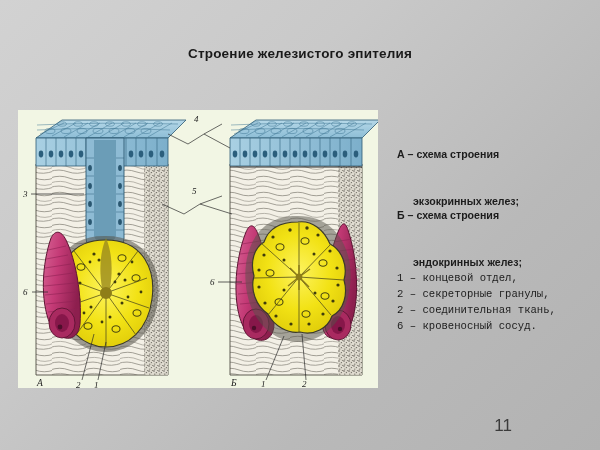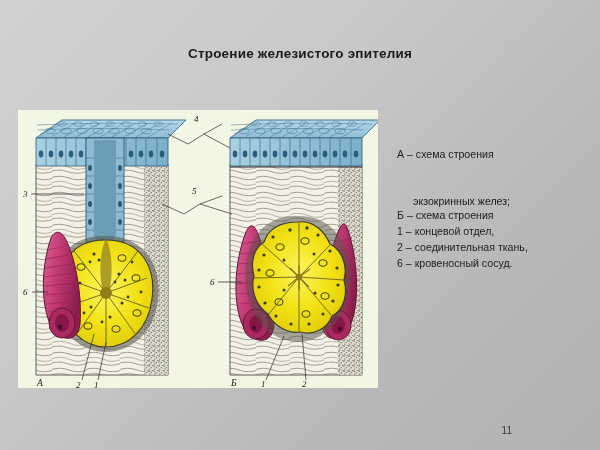--- a/index.html
+++ b/index.html
@@ -49,34 +49,35 @@
     top: 148px;
     width: 196px;
     color: #1c1c1c;
   }
   .legend-row {
     font-size: 10.6px;
     line-height: 13.4px;
     white-space: pre;
   }
   .legend-row.bold {
-    font-weight: normal;
+    font-weight: bold;
   }
   .legend-row.indent {
     padding-left: 16px;
     margin-top: 34px;
   }
   .legend-row.num {
     margin-top: 2.6px;
+    font-family: Liberation Mono, monospace;
   }
   .page-number {
     position: absolute;
     right: 16px;
     bottom: 14px;
-    font-size: 10px;
+    font-size: 17px;
     color: #3b3b3b;
     margin-top: 31px;
   }
 </style>
 </head>
 <body>
 
 <div class="slide">
 
   <div class="slide-title">Строение железистого эпителия</div>
@@ -454,20 +455,22 @@
         <path d="M182 94 L214 104" stroke="#2b2b2b" stroke-width="0.7" fill="none"></path>
         <text x="174" y="84" font-family="Liberation Serif, serif" font-size="9" font-style="italic" fill="#1f1f1f">5</text>
       </g>
     </svg>
   </div>
 
   <div class="legend">
     <div class="legend-row bold">А – схема строения</div>
     <div class="legend-row bold indent">экзокринных желез;</div>
     <div class="legend-row bold">Б – схема строения</div>
+    <div class="legend-row bold indent">эндокринных желез;</div>
     <div class="legend-row num">1 – концевой отдел,</div>
+    <div class="legend-row num">2 – секреторные гранулы,</div>
     <div class="legend-row num">2 – соединительная ткань,</div>
     <div class="legend-row num">6 – кровеносный сосуд.</div>
   </div>
 
   <div class="page-number">11</div>
 
 </div>
 
 </body></html>

